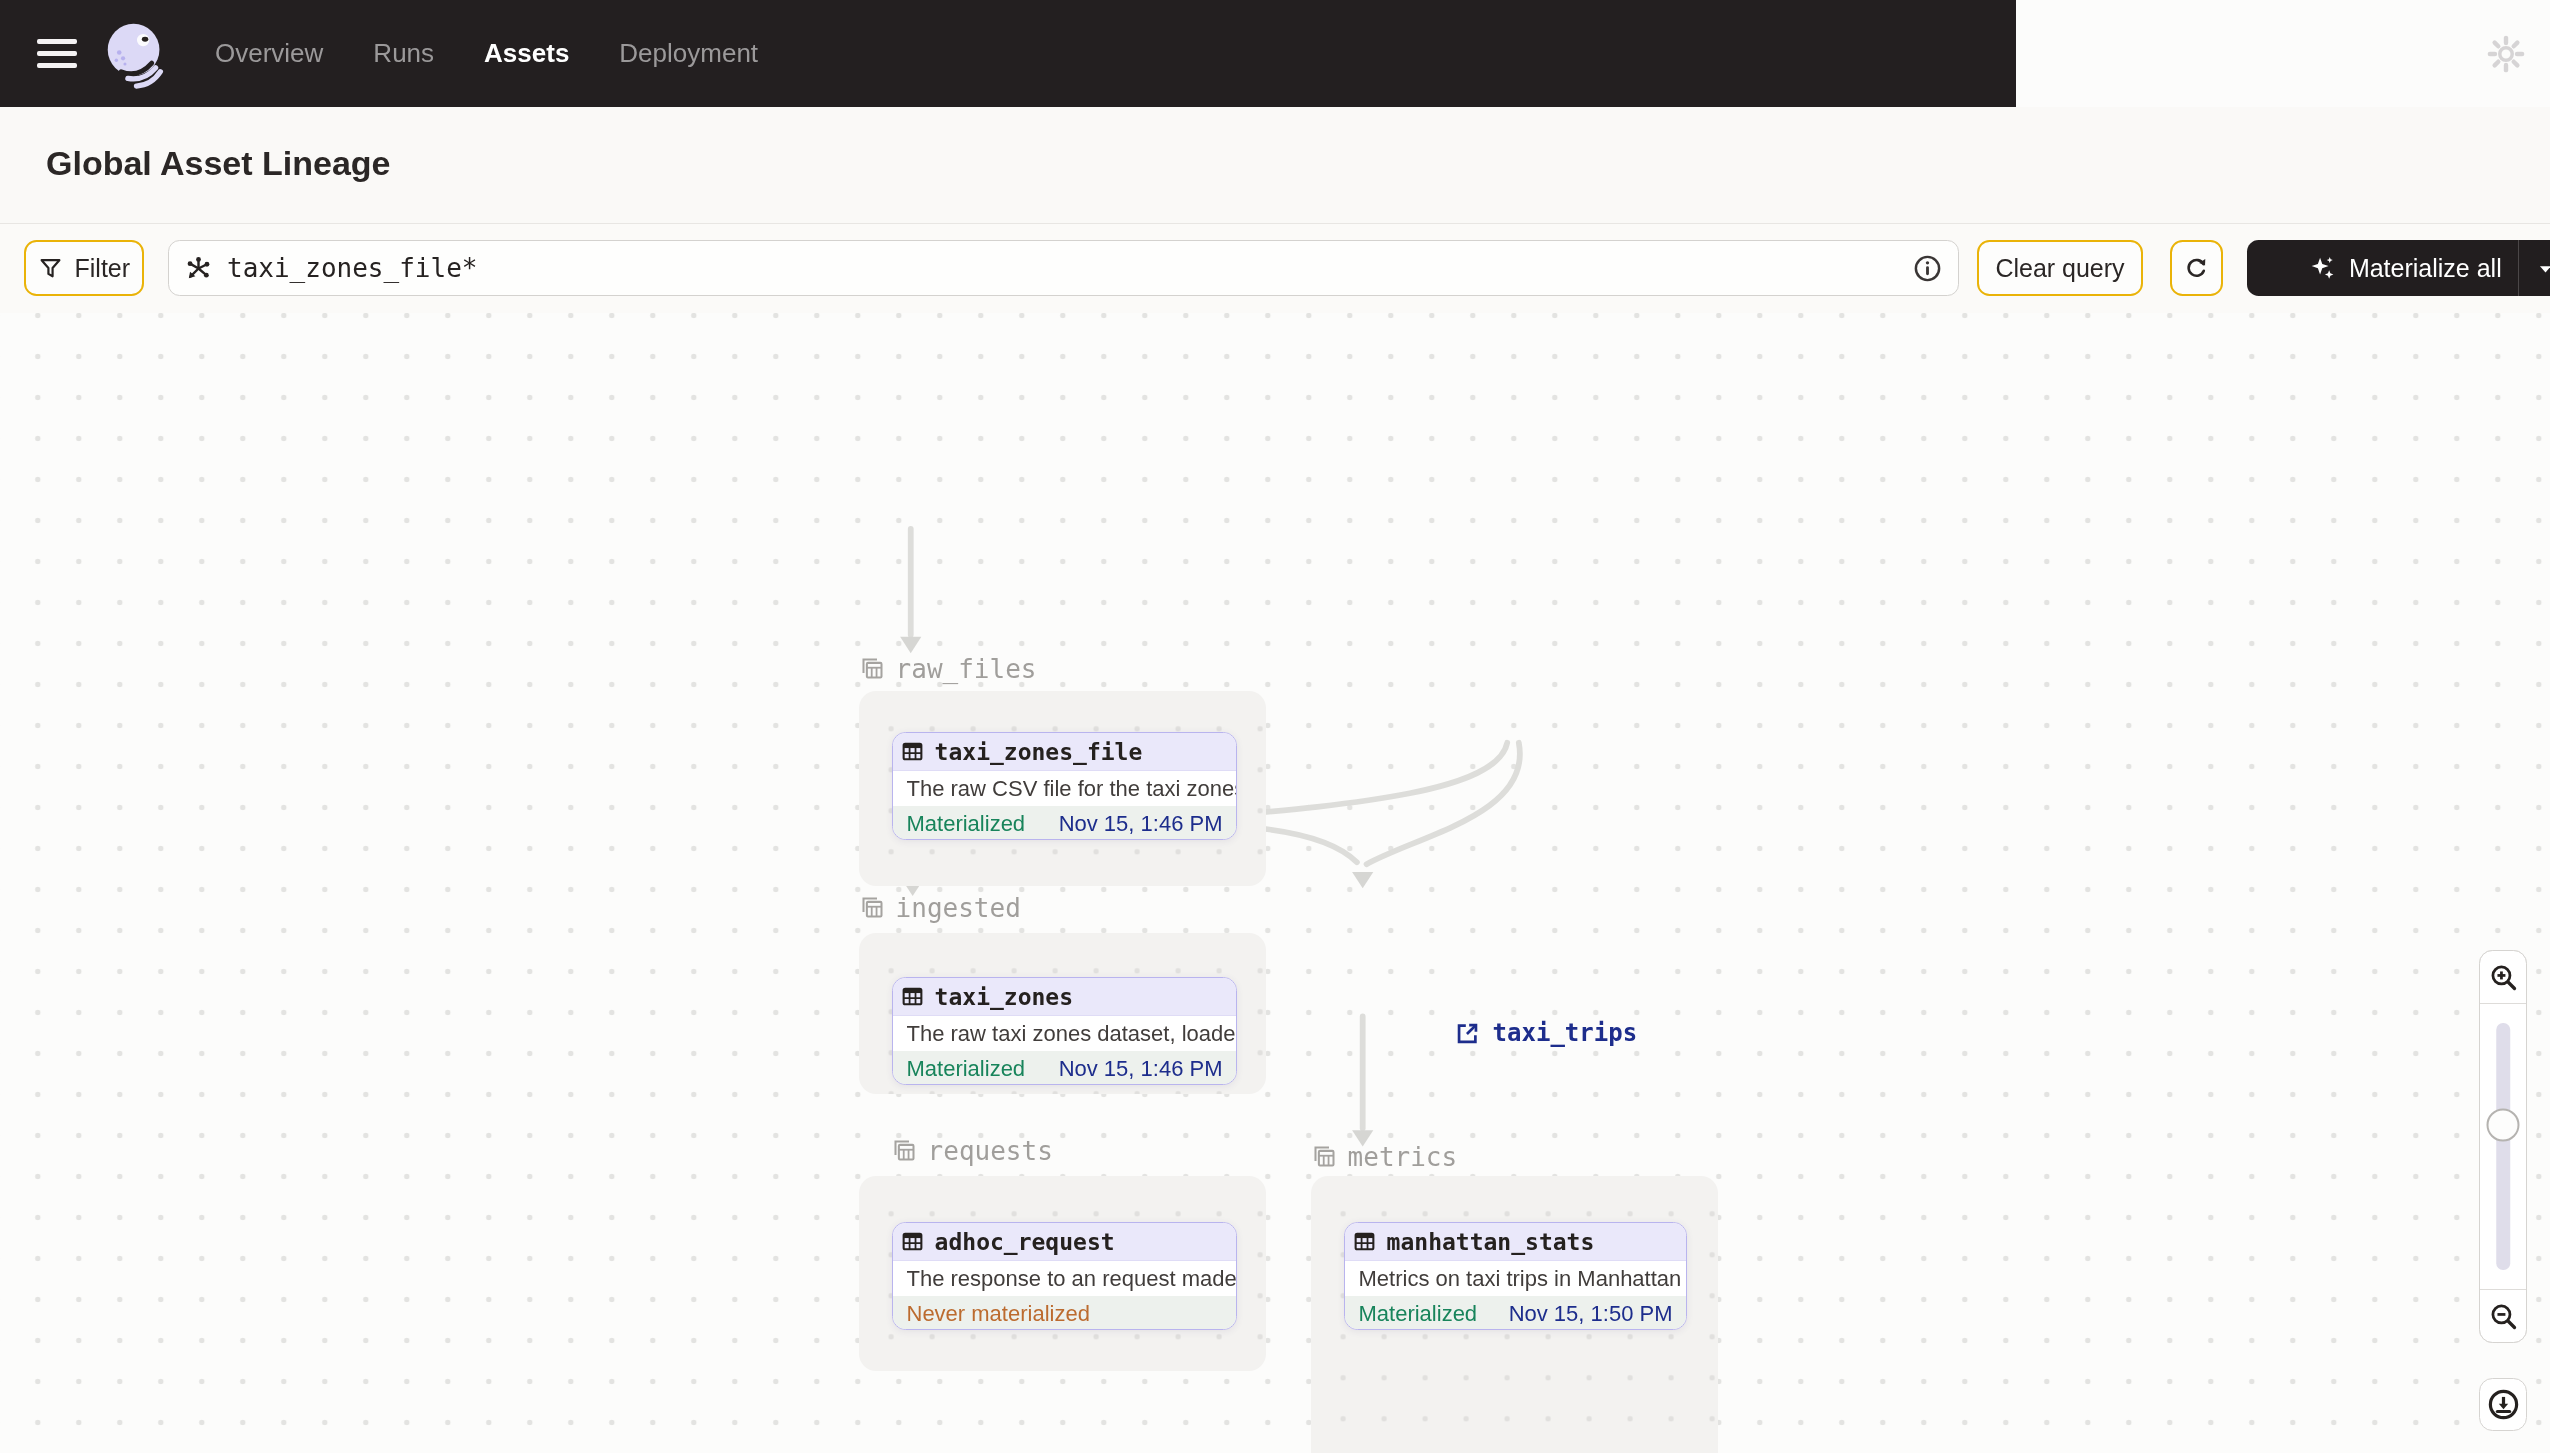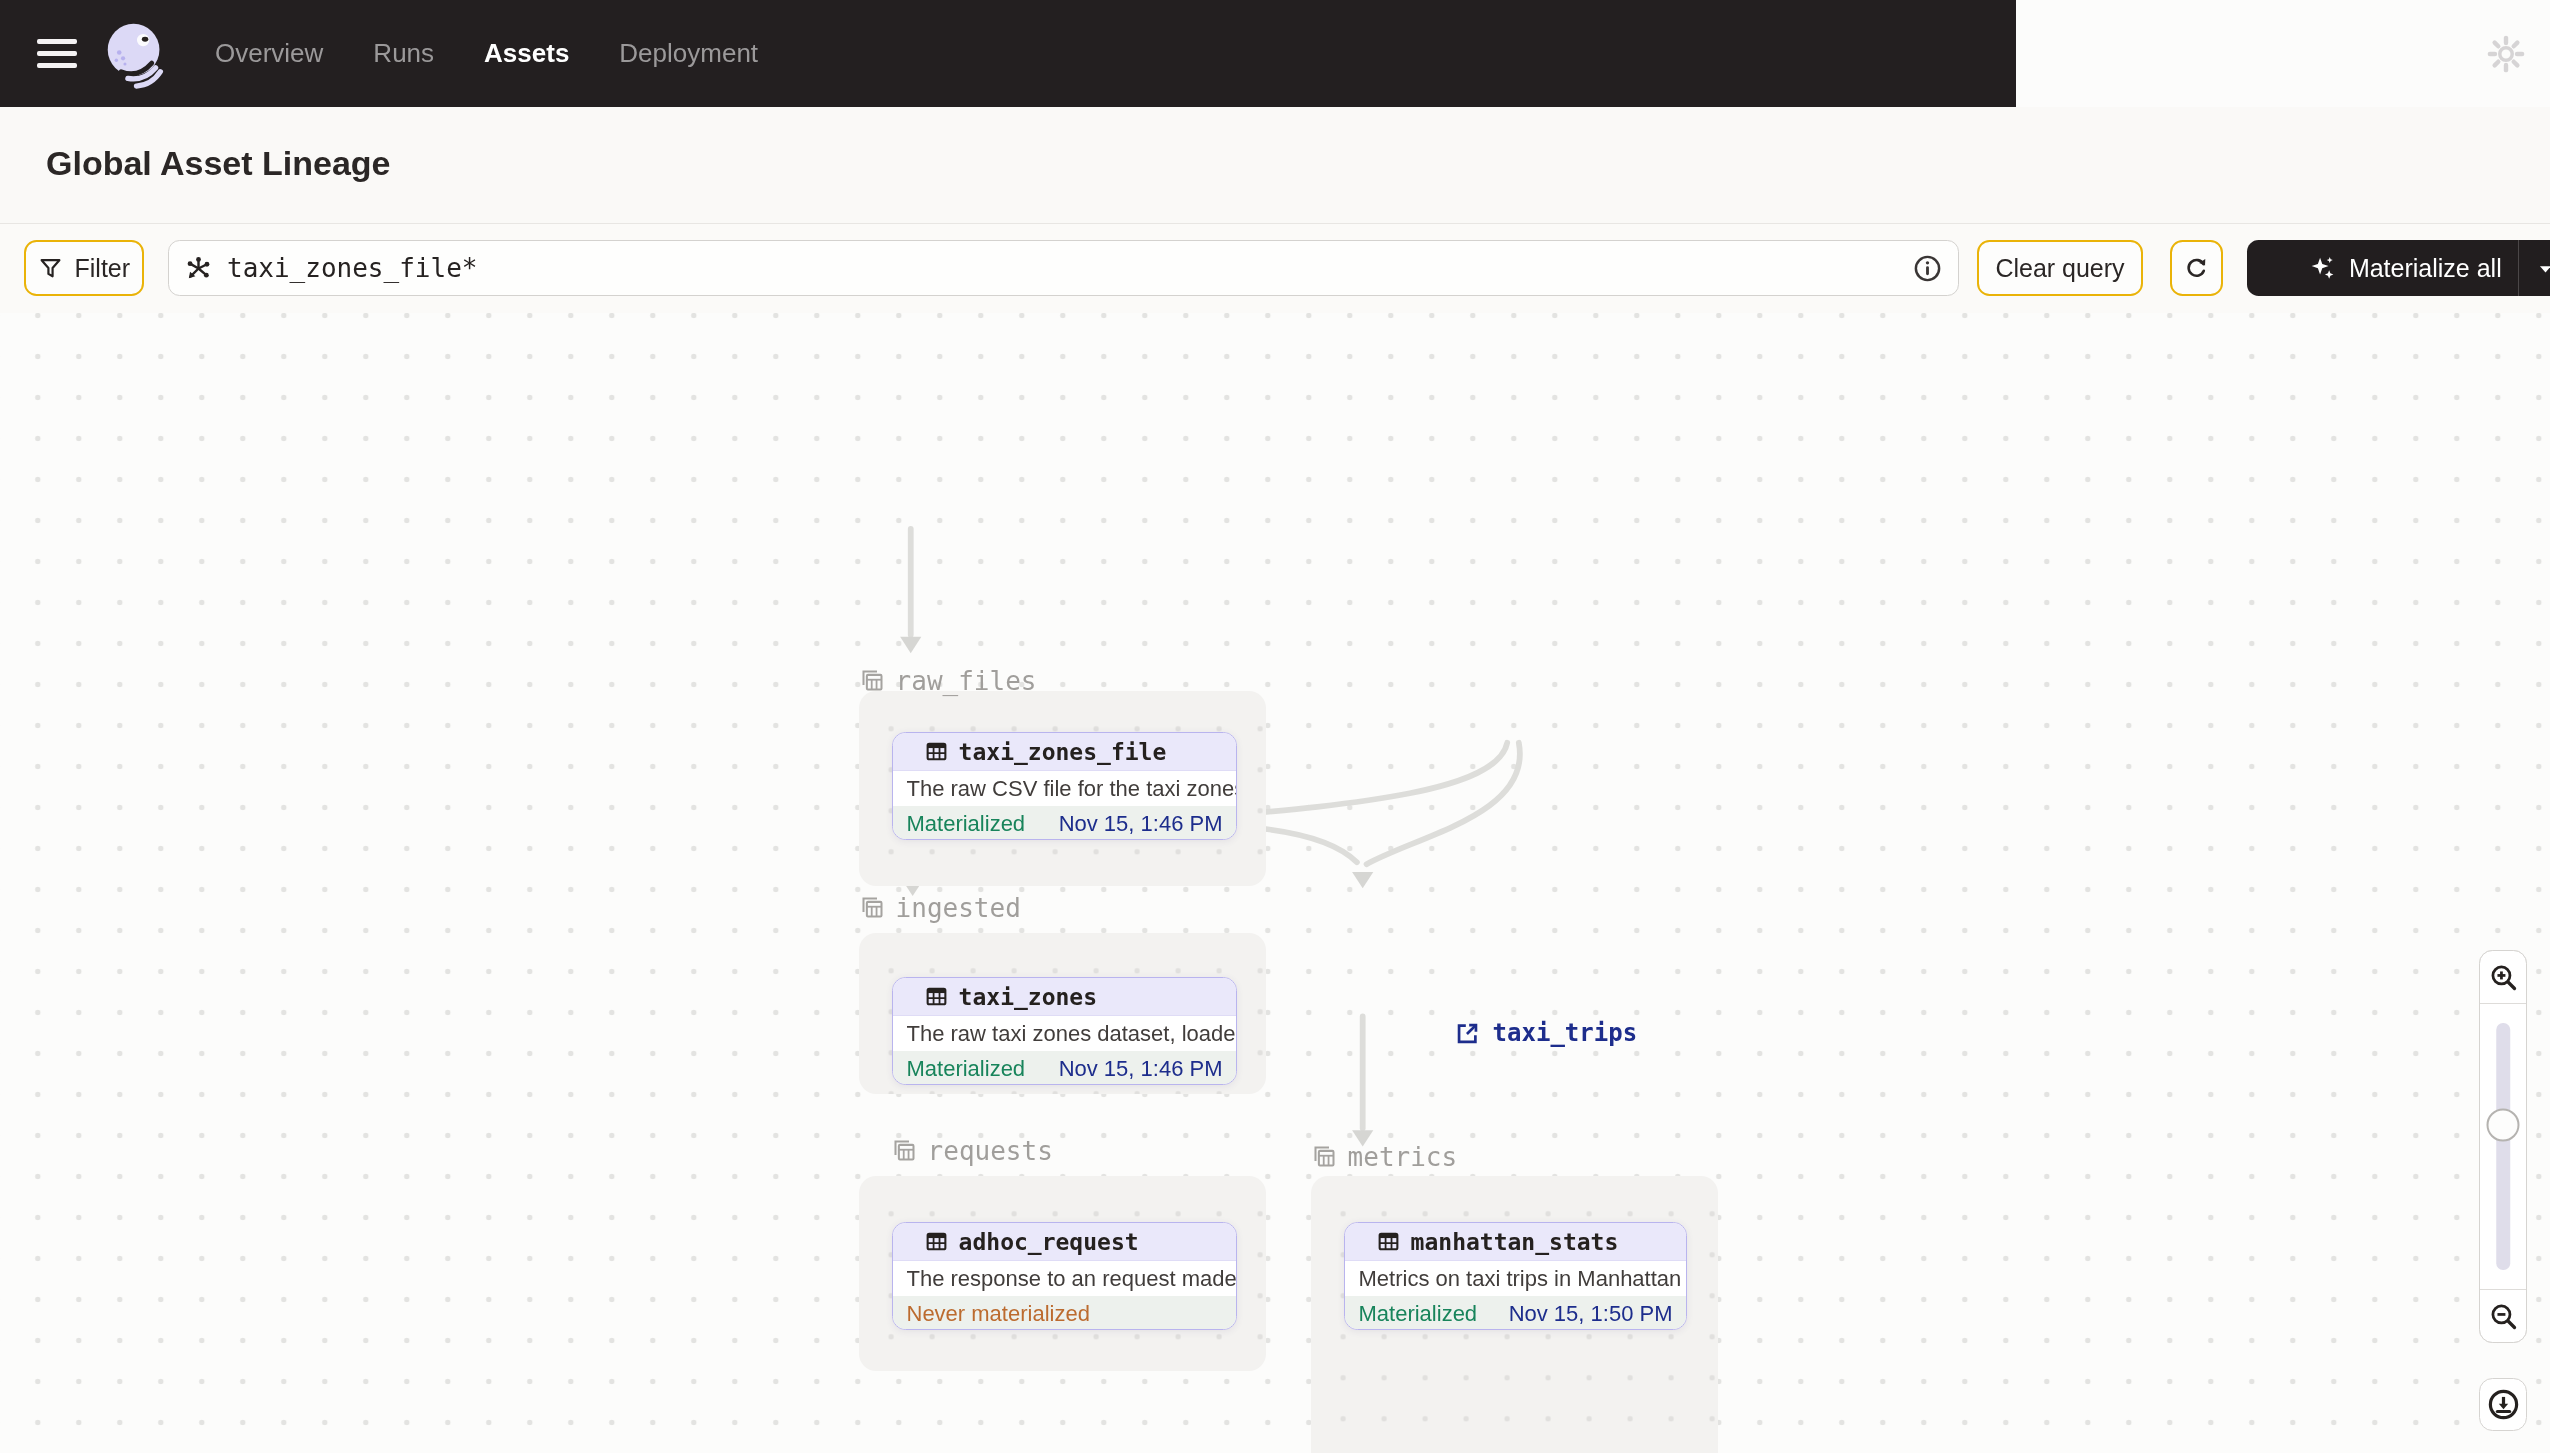--- a/index.html
+++ b/index.html
@@ -36,21 +36,21 @@
   .mat-main{flex:1;display:flex;align-items:center;gap:11.6px;padding-left:17.3px;}
   .mat-divider{width:1px;height:56px;background:#4B4748;}
   .mat-caret{width:52px;display:flex;align-items:center;justify-content:center;cursor:pointer;}
 
   
   .graph{position:absolute;left:0;top:313px;width:2550px;height:1140px;background:#FCFCFB;background-image:radial-gradient(circle,#E3E3E1 2.5px,transparent 3.1px);background-size:41px 41px;background-position:17.3px 23px;}
   .edges{position:absolute;left:0;top:0;width:2550px;height:1140px;pointer-events:none;}
   .group-box{position:absolute;background:#F3F2F0;border-radius:17.3px;background-image:radial-gradient(circle,#E1E0DE 2.5px,transparent 3.1px);background-size:41px 41px;background-position:11.6px 17.3px;}
   .group-label{position:absolute;display:flex;align-items:center;gap:9.6px;height:31px;font-family:"DejaVu Sans Mono",monospace;font-size:26px;color:#A09E9B;cursor:pointer;}
   .asset-node{position:absolute;width:345px;height:108px;background:#FFFFFF;border:1.9px solid #B9B4EE;border-radius:13.5px;box-sizing:border-box;overflow:hidden;box-shadow:0 1.9px 7.7px rgba(60,55,120,0.08);cursor:pointer;}
-  .node-header{height:37px;background:#EAE8FA;border-bottom:1px solid #DFDCF6;display:flex;align-items:center;gap:9.6px;padding:0 31px;}
+  .node-header{height:37px;background:#EAE8FA;border-bottom:1px solid #DFDCF6;display:flex;align-items:center;gap:9.6px;padding:0 7px;}
   .node-name{font-family:"DejaVu Sans Mono",monospace;font-size:23px;font-weight:700;color:#25211F;}
   .node-desc{height:35px;display:flex;align-items:center;padding:0 13.5px;font-size:22px;color:#413D3B;white-space:nowrap;overflow:hidden;}
   .node-status{height:35px;background:#EDF1ED;display:flex;align-items:center;justify-content:space-between;padding:0 13.5px;font-size:22px;}
   .node-status .ts{font-weight:500;}
   .external-asset{position:absolute;left:1454px;top:706px;display:flex;align-items:center;gap:11.6px;font-family:"DejaVu Sans Mono",monospace;font-size:24px;font-weight:700;color:#1D2D8C;cursor:pointer;}
 
   
   .zoom-panel{position:absolute;left:2479px;top:950px;width:48px;height:393px;background:#FFFFFF;border:1px solid #D6D4D1;border-radius:13.5px;box-sizing:border-box;display:flex;flex-direction:column;}
   .zoom-btn{height:52px;display:flex;align-items:center;justify-content:center;cursor:pointer;}
   .zoom-btn.top{border-bottom:1px solid #DEDCD9;}
@@ -188,21 +188,21 @@
       <polygon points="1403,580 1425,580 1414,597"></polygon>
       <polygon points="1403,848 1425,848 1414,865"></polygon>
     </g>
   </svg>
 
   <div class="group-box" style="left:859px;top:378px;width:407px;height:195px;"></div>
   <div class="group-box" style="left:859px;top:620px;width:407px;height:161px;"></div>
   <div class="group-box" style="left:859px;top:863px;width:407px;height:195px;"></div>
   <div class="group-box" style="left:1311px;top:863px;width:407px;height:431px;"></div>
 
-  <div class="group-label" style="left:859px;top:352px;">
+  <div class="group-label" style="left:859px;top:340px;">
     <svg width="27" height="27" viewBox="0 0 24 24">
       <path d="M4 16 V4 H16" fill="none" stroke="#A5A3A0" stroke-width="1.8"></path>
       <rect x="7" y="7" width="13" height="13" rx="1" fill="none" stroke="#A5A3A0" stroke-width="1.8"></rect>
       <line x1="7" y1="11.3" x2="20" y2="11.3" stroke="#A5A3A0" stroke-width="1.6"></line>
       <line x1="11.3" y1="11.3" x2="11.3" y2="20" stroke="#A5A3A0" stroke-width="1.6"></line>
       <line x1="15.6" y1="11.3" x2="15.6" y2="20" stroke="#A5A3A0" stroke-width="1.6"></line>
     </svg>
     <span>raw_files</span>
   </div>
   <div class="group-label" style="left:859px;top:579px;">

